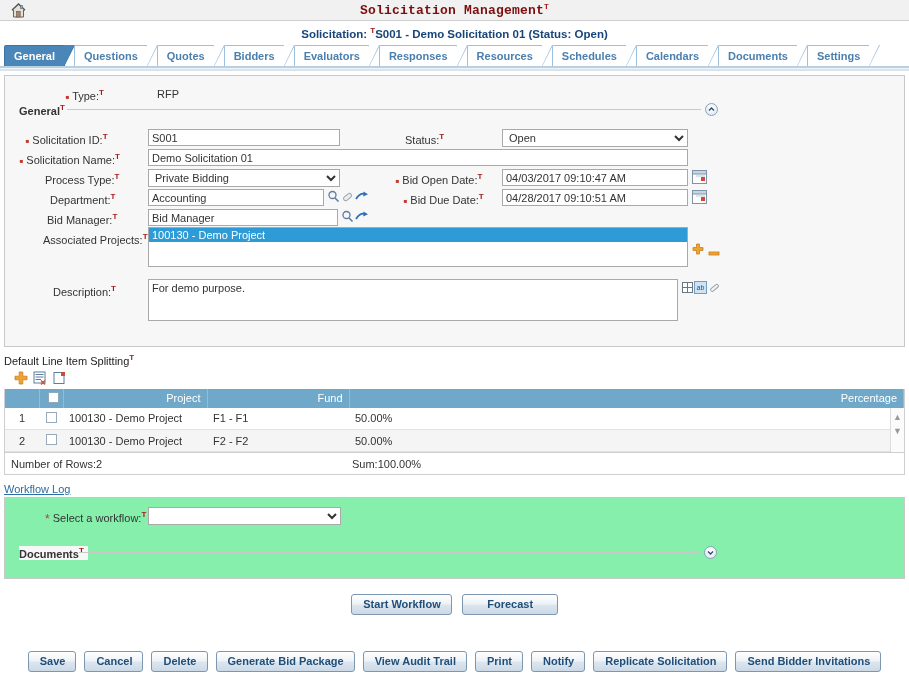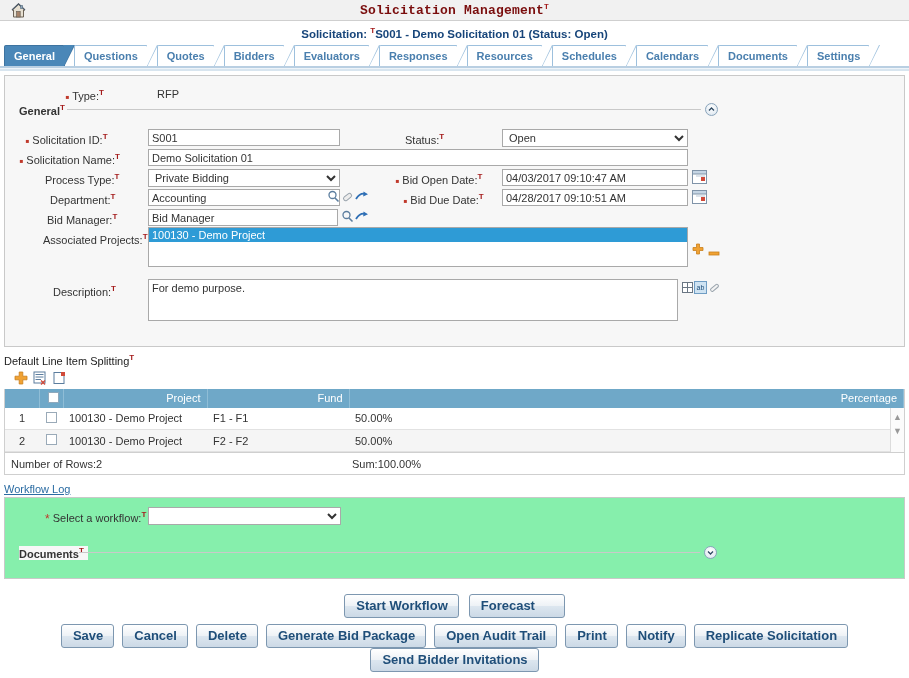--- a/index.html
+++ b/index.html
@@ -172,26 +172,26 @@
   }
   .wf-panel {
     border: 1px solid #c9c9c9; background: #86efac;
     height: 82px; position: relative; margin: 0 4px;
   }
 
   
   .btn {
     display:inline-block;
     font-family: "Liberation Sans", sans-serif;
-    font-size: 13px; font-weight: bold; color:#1f4e79;
+    font-size: 11px; font-weight: bold; color:#1f4e79;
     background: linear-gradient(#ffffff 0%, #eef2f6 48%, #dce6ef 52%, #ccd9e6 100%);
     border: 1px solid #7d97b0;
     border-radius: 3px;
     padding: 3px 10px 4px 11px;
-    text-align:left;
+    text-align:center;
     cursor: pointer;
     white-space: nowrap;
   }
   .btnbar {
     position:absolute; left:0; right:0; bottom: 6px;
     text-align: center; font-size: 0;
   }
   .btnbar .btn { margin: 0 4px; }
   .midbtns { position:absolute; left:0; right:0; text-align:center; font-size:0;}
   .midbtns .btn { margin: 0 5px; min-width: 96px; }
@@ -269,21 +269,21 @@
           <rect x=".5" y="1.5" width="14" height="13" fill="#fff" stroke="#7f93a8"></rect>
           <rect x=".5" y="1.5" width="14" height="3.5" fill="#c5d5e4" stroke="#7f93a8"></rect>
           <rect x="9" y="8" width="4" height="4" fill="#d04a3a"></rect>
           <line x1="4" y1="7" x2="13" y2="7" stroke="#b9c7d6"></line>
         </svg>
     </span>
 
     <div class="row lbl" style="left:45px; top:116px; width:100px;">
       <span>Department:</span><span class="sup-t">T</span>
     </div>
-    <input class="txt" style="position: absolute; left: 143px; top: 113px; width: 192px;" value="Accounting">
+    <input class="txt" style="position: absolute; left: 143px; top: 113px; width: 176px;" value="Accounting">
     <span style="position:absolute; left:322px; top:114px;">
       <svg width="13" height="13" viewBox="0 0 13 13">
           <circle cx="5.5" cy="5" r="3.5" fill="none" stroke="#5b7d9e" stroke-width="1.3"></circle>
           <line x1="8" y1="8" x2="11.5" y2="11.5" stroke="#5b7d9e" stroke-width="1.6"></line>
         </svg>
     </span>
     <span style="position:absolute; left:336px; top:114px;">
       <svg width="13" height="13" viewBox="0 0 13 13">
           <rect x="2" y="5" width="9" height="4.2" rx="2" fill="#ededed" stroke="#9aa4ad" transform="rotate(-38 6.5 7)"></rect>
         </svg>
@@ -461,14 +461,14 @@
           <path d="M3 4.5 L5.5 7 L8 4.5" fill="none" stroke="#2f4a63" stroke-width="1.3"></path>
         </svg>
     </div>
   </div>
 
   <div class="midbtns" style="top:594px;">
     <span class="btn">Start Workflow</span>
     <span class="btn">Forecast</span>
   </div>
 
-  <div class="btnbar" id="footer-buttons"><span class="btn">Save</span><span class="btn">Cancel</span><span class="btn">Delete</span><span class="btn">Generate Bid Package</span><span class="btn">Open Audit Trail</span><span class="btn">Print</span><span class="btn">Notify</span><span class="btn">Replicate Solicitation</span><span class="btn">Send Bidder Invitations</span></div>
+  <div class="btnbar" id="footer-buttons"><span class="btn">Save</span><span class="btn">Cancel</span><span class="btn">Delete</span><span class="btn">Generate Bid Package</span><span class="btn">View Audit Trail</span><span class="btn">Print</span><span class="btn">Notify</span><span class="btn">Replicate Solicitation</span><span class="btn">Send Bidder Invitations</span></div>
 </div>
 
 </body></html>

